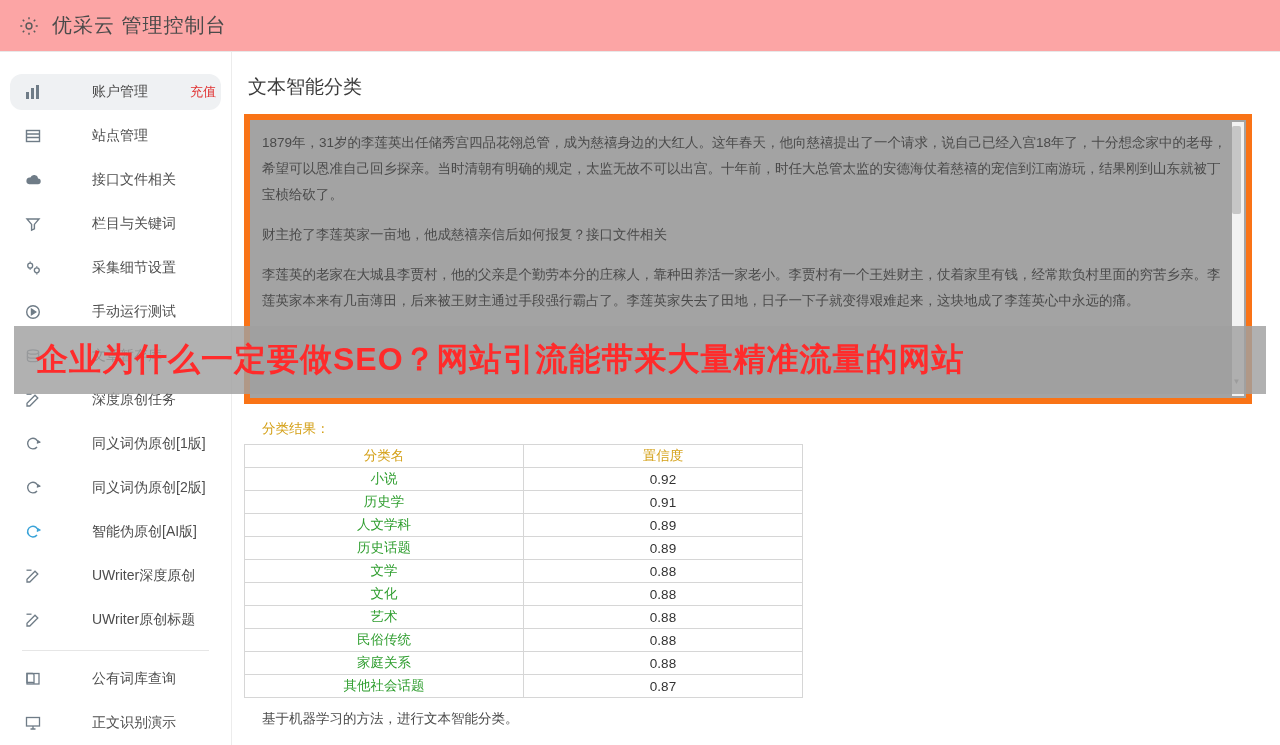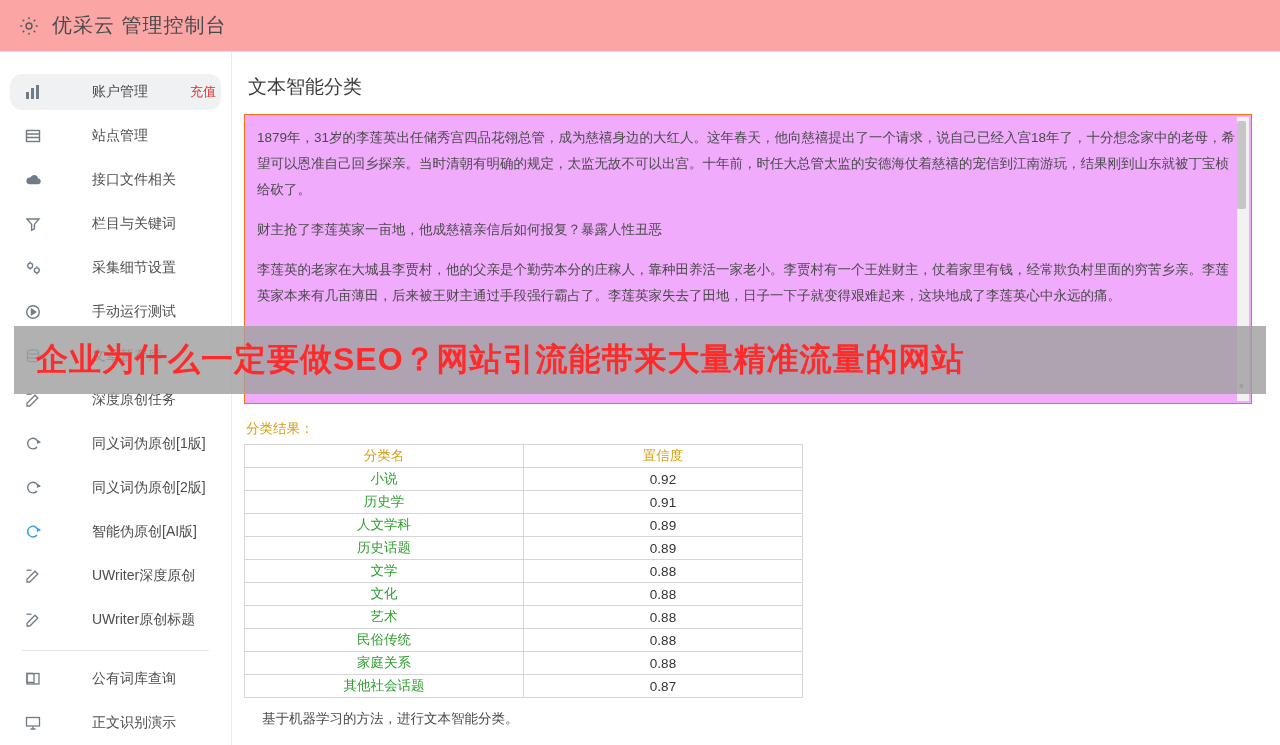--- a/index.html
+++ b/index.html
@@ -41,34 +41,34 @@
   }
   .menu-item.hl{background:#eff1f3;}
   .menu-item.active{background:#19324a;color:#fff;}
   .menu-item.active .ico{color:#fff;}
   .menu-item .badge{color:#e03131;margin-left:6px;font-size:13px;}
   .sep{height:1px;background:#e6e6e6;margin:12px 22px 10px 22px;}
   
   .main{flex:1;padding:22px 28px 0 12px;box-sizing:border-box;overflow:hidden;}
   .page-title{font-size:19px;color:#3c3c3c;margin:0 0 14px 4px;}
   .textbox{
-    border:1px solid #f97316;background:#f0abfc;
+    border:6px solid #f97316;background:#a3a3a3;
     height:290px;box-sizing:border-box;padding:10px 14px 10px 12px;
     position:relative;overflow:hidden;font-size:13.5px;line-height:26px;
     color:#4a4a4a;
   }
   .textbox p{margin:0 0 14px 0;}
   .scroll-track{
     position:absolute;right:2px;top:2px;bottom:2px;width:12px;background:#f2f2f2;
   }
   .scroll-thumb{
     position:absolute;right:3px;top:4px;width:9px;height:88px;background:#c6c6c6;border-radius:2px;
   }
   .scroll-arrow{position:absolute;right:3px;width:9px;text-align:center;font-size:8px;color:#8a8a8a;}
-  .result-label{color:#d4a017;font-size:13.5px;margin:16px 0 6px 2px;}
+  .result-label{color:#d4a017;font-size:13.5px;margin:16px 0 6px 18px;}
   table{border-collapse:collapse;width:556px;table-layout:fixed;}
   th,td{border:1px solid #d6d6d6;height:22px;font-size:13.5px;text-align:center;padding:0;}
   th{color:#d4a017;font-weight:normal;}
   td.cat{color:#2f9e2f;}
   td.score{color:#333;}
   .foot-note{font-size:13.5px;color:#4a4a4a;margin-top:12px;margin-left:18px;}
   
   .overlay{
     position:absolute;left:14px;top:326px;width:1252px;height:68px;
     background:rgba(160,160,160,0.82);
@@ -269,21 +269,21 @@
       </span>
       <span>内容相关度检测</span>
     </div>
   </div>
 
   <div class="main">
     <div class="page-title">文本智能分类</div>
 
     <div class="textbox">
       <p>1879年，31岁的李莲英出任储秀宫四品花翎总管，成为慈禧身边的大红人。这年春天，他向慈禧提出了一个请求，说自己已经入宫18年了，十分想念家中的老母，希望可以恩准自己回乡探亲。当时清朝有明确的规定，太监无故不可以出宫。十年前，时任大总管太监的安德海仗着慈禧的宠信到江南游玩，结果刚到山东就被丁宝桢给砍了。</p>
-      <p>财主抢了李莲英家一亩地，他成慈禧亲信后如何报复？暴露人性丑恶</p>
+      <p>财主抢了李莲英家一亩地，他成慈禧亲信后如何报复？接口文件相关</p>
       <p>李莲英的老家在大城县李贾村，他的父亲是个勤劳本分的庄稼人，靠种田养活一家老小。李贾村有一个王姓财主，仗着家里有钱，经常欺负村里面的穷苦乡亲。李莲英家本来有几亩薄田，后来被王财主通过手段强行霸占了。李莲英家失去了田地，日子一下子就变得艰难起来，这块地成了李莲英心中永远的痛。</p>
 
       <div class="scroll-track">
         <div class="scroll-arrow" style="top:1px;">▲</div>
         <div class="scroll-thumb"></div>
         <div class="scroll-arrow" style="bottom:1px;">▼</div>
       </div>
     </div>
 
     <div class="result-label">分类结果：</div>

